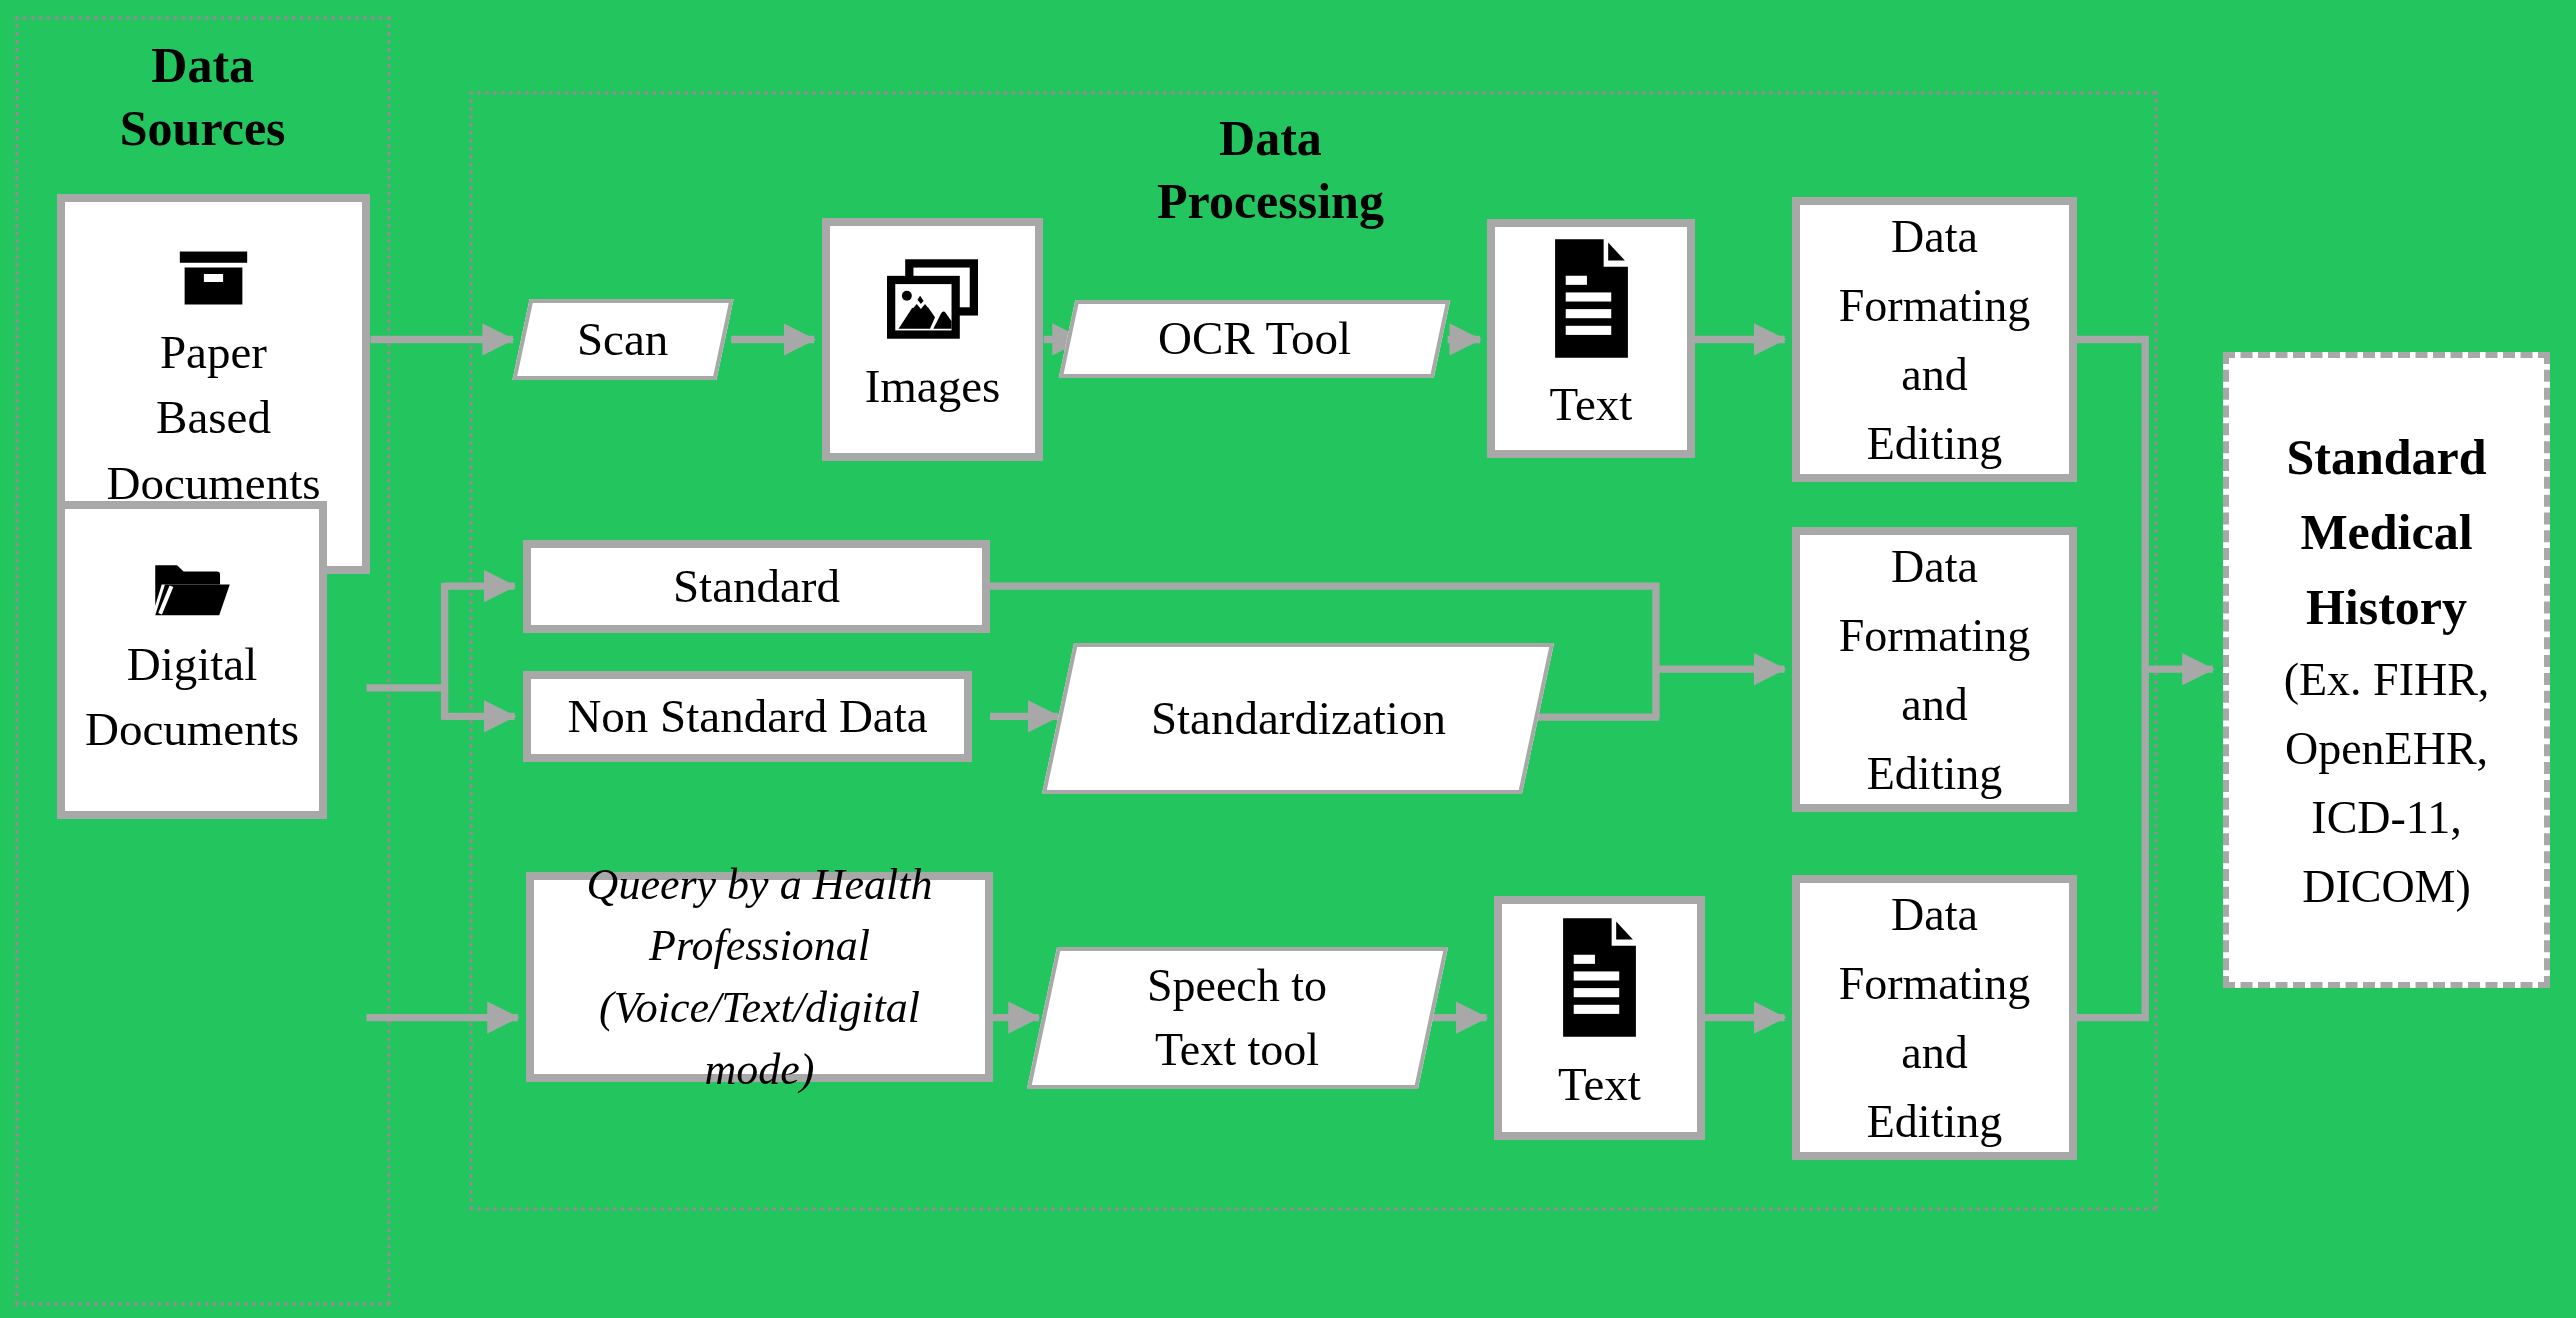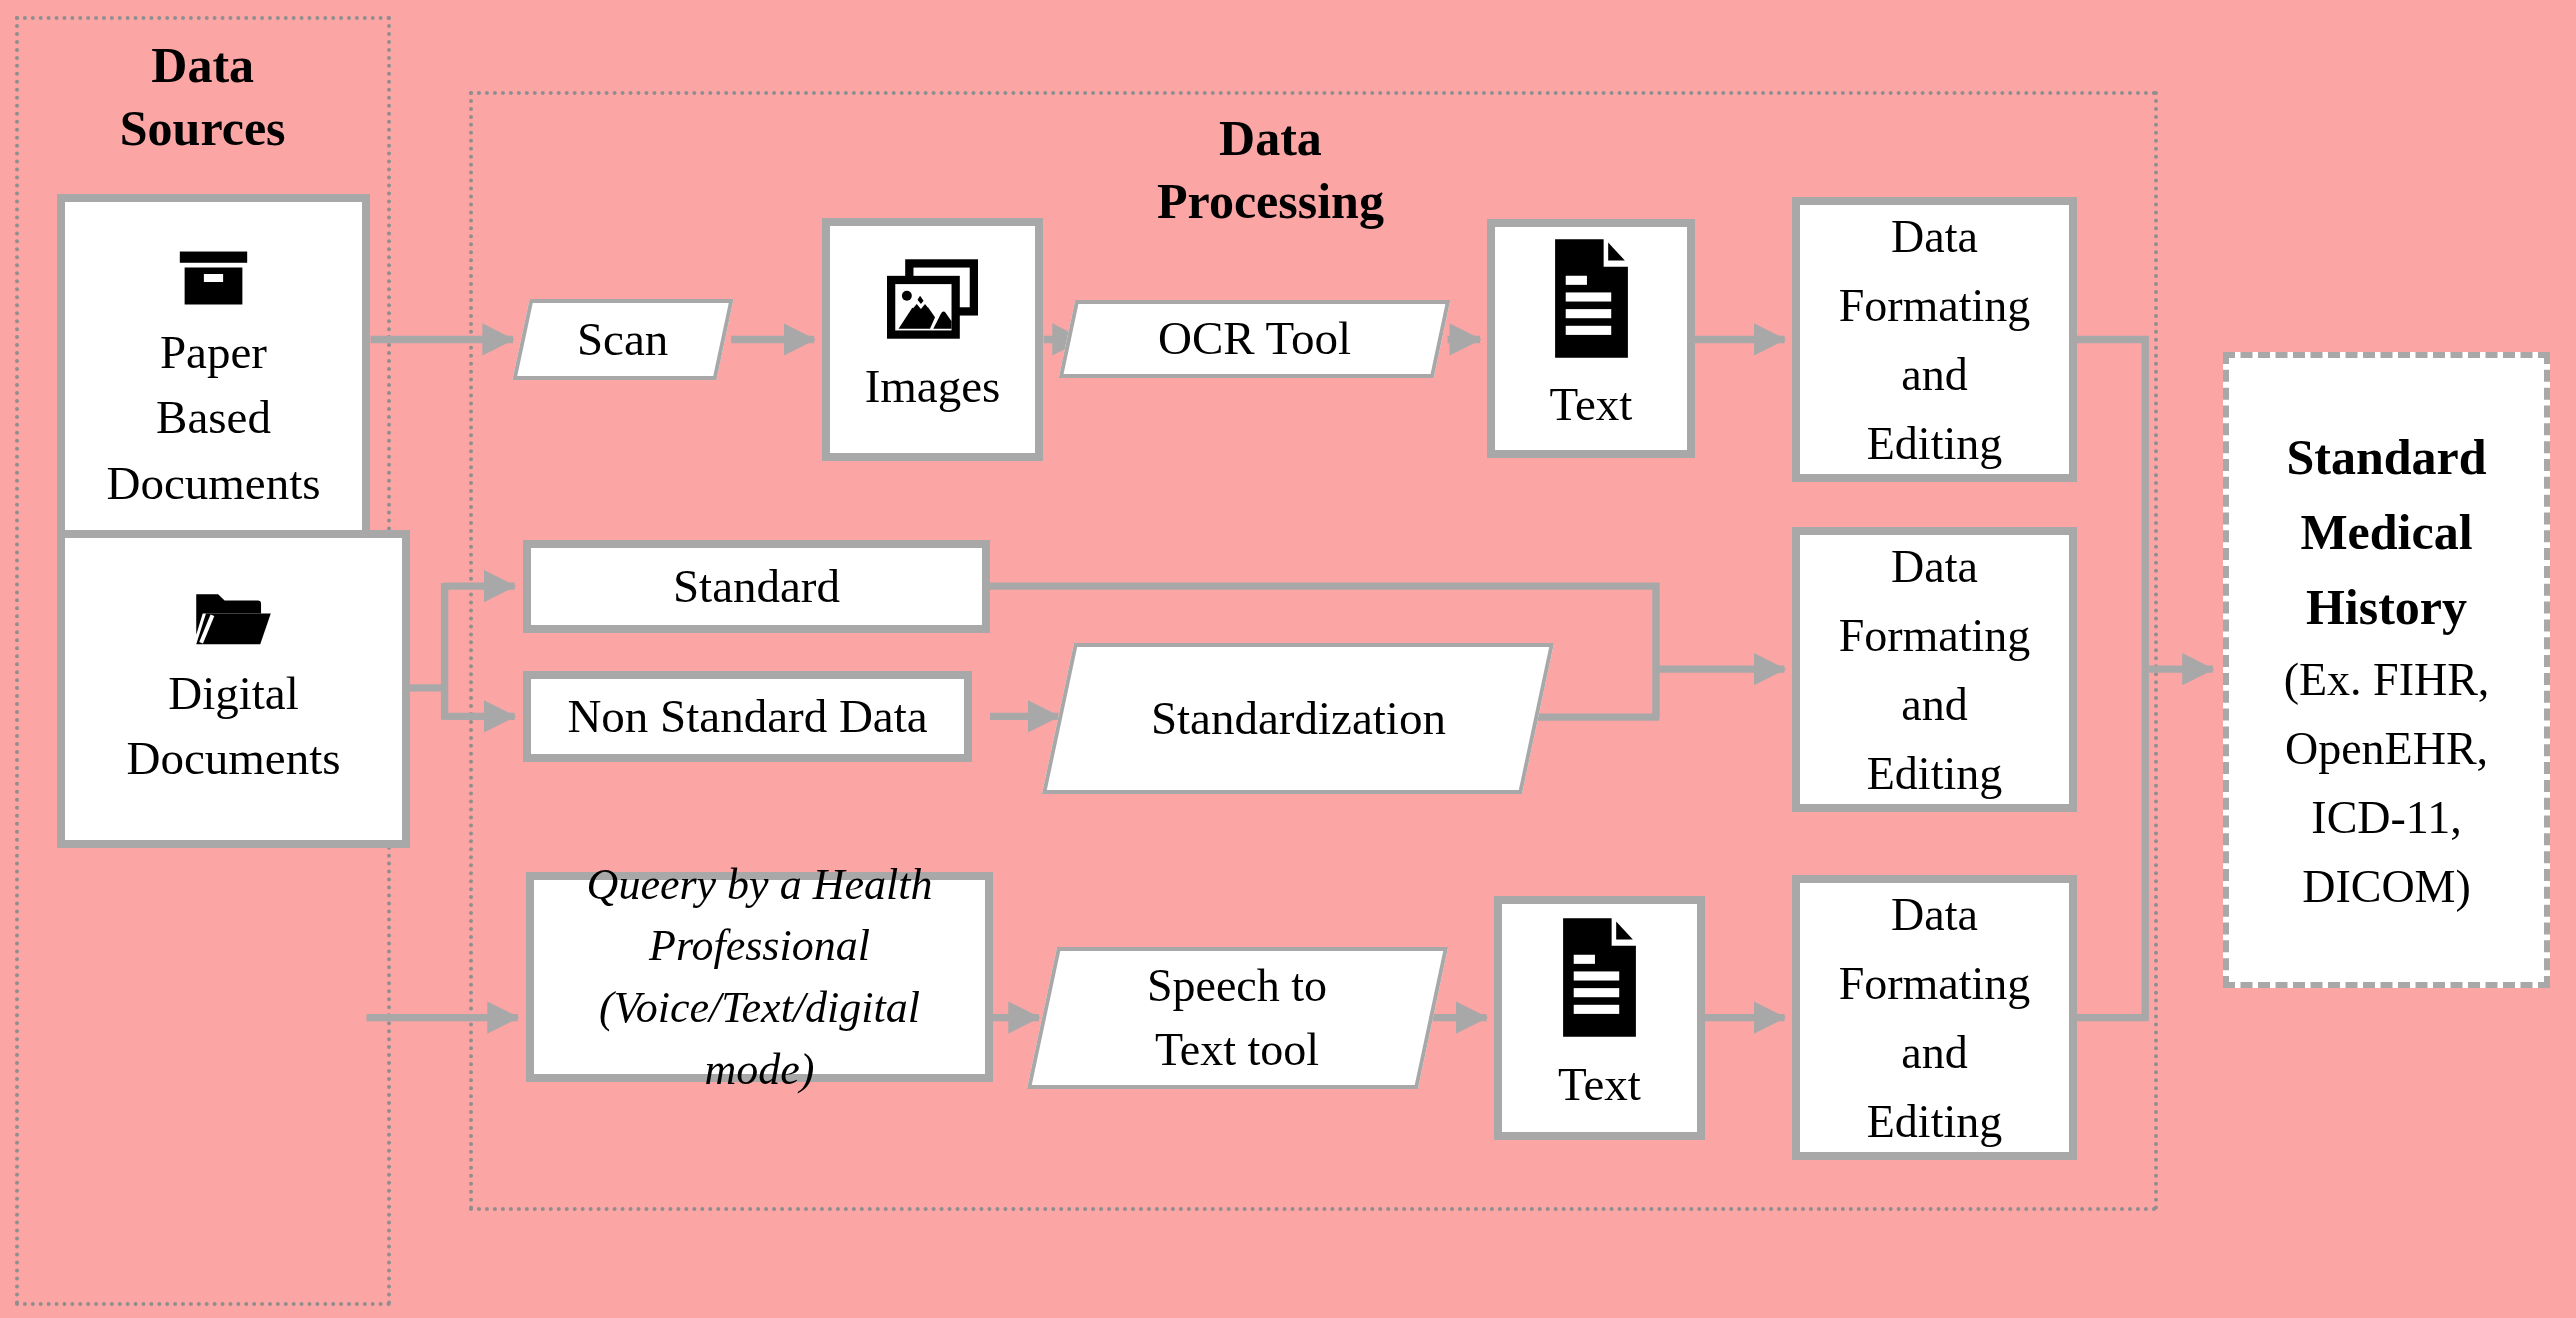--- a/index.html
+++ b/index.html
@@ -1,17 +1,17 @@
 <!DOCTYPE html>
 <html style="font-size:13px"><head>
 <meta charset="utf-8">
 <style>
   html,body{margin:0;padding:0;background:#ffffff;}
   body{font-family:"Liberation Serif","DejaVu Serif",serif;color:#000;}
-  .canvas{position:relative;width:2576px;height:1318px;background:#fca5a5;overflow:hidden;}
+  .canvas{position:relative;width:2576px;height:1318px;background:#22c55e;overflow:hidden;}
 
   
   .container{position:absolute;box-sizing:border-box;background:transparent;z-index:0;}
   .dotted{border:4.9px dotted #8f8f8f;}
   .dashed{border:6.5px dashed #a8a8a8;}
 
   
   svg.connectors{position:absolute;left:0;top:0;width:2576px;height:1318px;z-index:1;}
 
   
@@ -85,21 +85,21 @@
   <div class="node" style="left:57px;top:194px;width:313px;height:380px;">
     <svg class="icon" width="77" height="54" viewBox="0 0 96 66" fill="#000">
       <rect x="6" y="0" width="84" height="14"></rect>
       <path fill-rule="evenodd" d="M12 20 H84 V66 H12 Z M36 28 H60 V38 H36 Z"></path>
     </svg>
     <div class="label">Paper
 Based
 Documents</div>
   </div>
 
-  <div class="node" style="left:57px;top:530px;width:353px;height:318px;">
+  <div class="node" style="left:57px;top:501px;width:270px;height:318px;">
     <svg class="icon" width="81" height="60" viewBox="0 0 100 74" fill="#000">
       <path d="M4 10 h27 l8 8 h41 a4 4 0 0 1 4 4 v12 H12 L4 60 z"></path>
       <path d="M16 34 h80 l-13 38 H4 z"></path>
       <path d="M10 70 L24 36" stroke="#fff" stroke-width="5" fill="none"></path>
     </svg>
     <div class="label">Digital
 Documents</div>
   </div>
 
 

